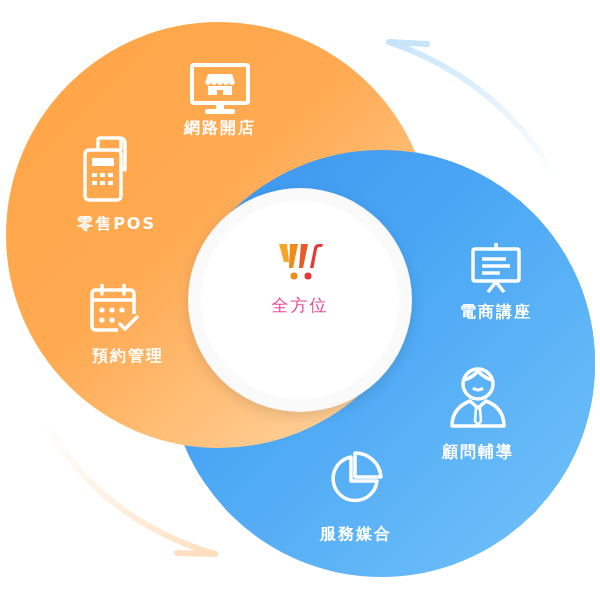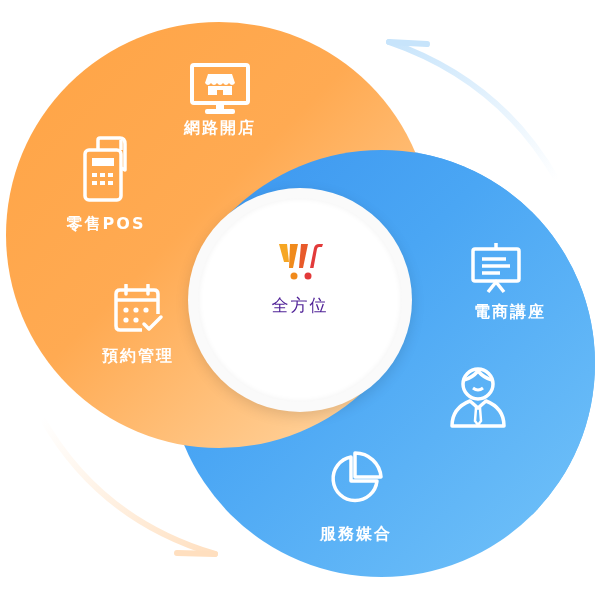--- a/index.html
+++ b/index.html
@@ -25,21 +25,21 @@
       background: #fafafa;
       box-shadow: 0 4px 14px rgba(0,0,0,0.12);
     }
     .center-inner {
       left: 198px; top: 198px; width: 204px; height: 204px; border-radius: 50%;
       background: #ffffff;
       box-shadow: inset 0 0 6px rgba(0,0,0,0.06);
     }
     .center-text {
       left: 200px; top: 292px; width: 200px; text-align: center;
-      color: #4c1d95; font-size: 17px; line-height: 27px; letter-spacing: 2px;
+      color: #ec4899; font-size: 17px; line-height: 27px; letter-spacing: 2px;
     }
     .logo { left: 277px; top: 238px; width: 46px; height: 46px; }
     .item { position: absolute; text-align: center; color: #ffffff; }
     .item .label { display: block; font-size: 16px; font-weight: bold; letter-spacing: 2px; margin-top: 0; white-space: nowrap; }
     .item svg { display: block; margin: 0 auto; }
     .arrow { position: absolute; }
   </style>
 </head>
 <body>
 
@@ -84,37 +84,37 @@
   <svg width="62" height="56" viewBox="0 0 62 56">
     <rect x="3" y="3" width="56" height="38" rx="2" fill="none" stroke="#fff" stroke-width="4"></rect>
     <rect x="27" y="41" width="8" height="8" fill="#fff"></rect>
     <rect x="16" y="47" width="30" height="5" rx="2" fill="#fff"></rect>
     <path d="M 19 12 L 43 12 L 46 21 Q 43 25 40 21 Q 37 25 34 21 Q 31 25 28 21 Q 25 25 22 21 Q 19 25 16 21 Z" fill="#fff"></path>
     <path d="M 19 24 L 43 24 L 43 33 L 34 33 L 34 28 L 28 28 L 28 33 L 19 33 Z" fill="#fff"></path>
   </svg>
   <span class="label">網路開店</span>
 </div>
 
-<div class="item" style="left:56px;top:136px;width:100px;">
+<div class="item" style="left:56px;top:136px;width:100px;text-align:right;">
   <svg width="50" height="66" viewBox="0 0 50 66">
     <path d="M 17 14 L 17 4 Q 17 2 19 2 L 39 2 Q 44 2 44 8 L 44 34 L 40 32" fill="none" stroke="#fff" stroke-width="3.5" stroke-linejoin="round"></path>
     <path d="M 40 14 L 40 4" fill="none" stroke="#fff" stroke-width="3.5"></path>
     <rect x="4" y="14" width="36" height="50" rx="4" fill="none" stroke="#fff" stroke-width="3.5"></rect>
     <rect x="11" y="22" width="22" height="8" fill="#fff"></rect>
     <rect x="11" y="37" width="5" height="4" fill="#fff"></rect>
       <rect x="19" y="37" width="5" height="4" fill="#fff"></rect>
       <rect x="27" y="37" width="5" height="4" fill="#fff"></rect>
     <rect x="11" y="45" width="5" height="4" fill="#fff"></rect>
       <rect x="19" y="45" width="5" height="4" fill="#fff"></rect>
       <rect x="27" y="45" width="5" height="4" fill="#fff"></rect>
   </svg>
   <span class="label" style="margin-top:12px;">零售POS</span>
 </div>
 
-<div class="item" style="left:88px;top:284px;width:100px;">
+<div class="item" style="left:64px;top:284px;width:100px;text-align:right;">
   <svg width="52" height="52" viewBox="0 0 52 52">
     <path d="M 46 30 L 46 10 Q 46 6 42 6 L 8 6 Q 4 6 4 10 L 4 42 Q 4 46 8 46 L 30 46" fill="none" stroke="#fff" stroke-width="3.5"></path>
     <line x1="4" y1="16" x2="46" y2="16" stroke="#fff" stroke-width="3.5"></line>
     <line x1="14" y1="1" x2="14" y2="10" stroke="#fff" stroke-width="3.5" stroke-linecap="round"></line>
     <line x1="36" y1="1" x2="36" y2="10" stroke="#fff" stroke-width="3.5" stroke-linecap="round"></line>
     <circle cx="14" cy="26" r="2.6" fill="#fff"></circle>
       <circle cx="24" cy="26" r="2.6" fill="#fff"></circle>
       <circle cx="34" cy="26" r="2.6" fill="#fff"></circle>
     <circle cx="14" cy="36" r="2.6" fill="#fff"></circle>
       <circle cx="24" cy="36" r="2.6" fill="#fff"></circle>
@@ -125,31 +125,32 @@
 
 <div class="item" style="left:446px;top:242px;width:100px;">
   <svg width="54" height="54" viewBox="0 0 54 54">
     <line x1="27" y1="1" x2="27" y2="7" stroke="#fff" stroke-width="3.5"></line>
     <rect x="4" y="7" width="46" height="32" rx="2" fill="none" stroke="#fff" stroke-width="3.5"></rect>
     <line x1="13" y1="17" x2="37" y2="17" stroke="#fff" stroke-width="3.5"></line>
     <line x1="13" y1="24" x2="41" y2="24" stroke="#fff" stroke-width="3.5"></line>
     <line x1="13" y1="31" x2="31" y2="31" stroke="#fff" stroke-width="3.5"></line>
     <path d="M 19 50 L 27 40 L 35 50" fill="none" stroke="#fff" stroke-width="3.5"></path>
   </svg>
-  <span class="label" style="margin-top:6px;text-align:right;">電商講座</span>
+  <span class="label" style="margin-top:6px;">電商講座</span>
 </div>
 
 <div class="item" style="left:428px;top:364px;width:100px;">
   <svg width="60" height="64" viewBox="0 0 60 64">
     <circle cx="30" cy="20" r="15" fill="none" stroke="#fff" stroke-width="3.5"></circle>
     <path d="M 16 16 Q 24 14 30 7 Q 36 14 44 16" fill="none" stroke="#fff" stroke-width="3.5"></path>
     <path d="M 25 24 Q 30 28 35 24" fill="none" stroke="#fff" stroke-width="3"></path>
     <path d="M 4 62 Q 4 44 22 37 L 30 44 L 38 37 Q 56 44 56 62 Z" fill="none" stroke="#fff" stroke-width="3.5" stroke-linejoin="round"></path>
     <path d="M 28 44 L 32 44 L 33 57 L 30 61 L 27 57 Z" fill="none" stroke="#fff" stroke-width="2.5"></path>
   </svg>
+  <span class="label" style="margin-top:14px;">顧問輔導</span>
 </div>
 
 <div class="item" style="left:306px;top:451px;width:100px;">
   <svg width="54" height="54" viewBox="0 0 54 54">
     <path d="M 22 6 A 22 22 0 1 0 48 30 L 22 30 Z" fill="none" stroke="#fff" stroke-width="3.5" stroke-linejoin="round"></path>
     <path d="M 26 2 A 26 26 0 0 1 52 26 L 26 26 Z" fill="none" stroke="#fff" stroke-width="3.5" stroke-linejoin="round"></path>
   </svg>
   <span class="label" style="margin-top:19px;">服務媒合</span>
 </div>
 

